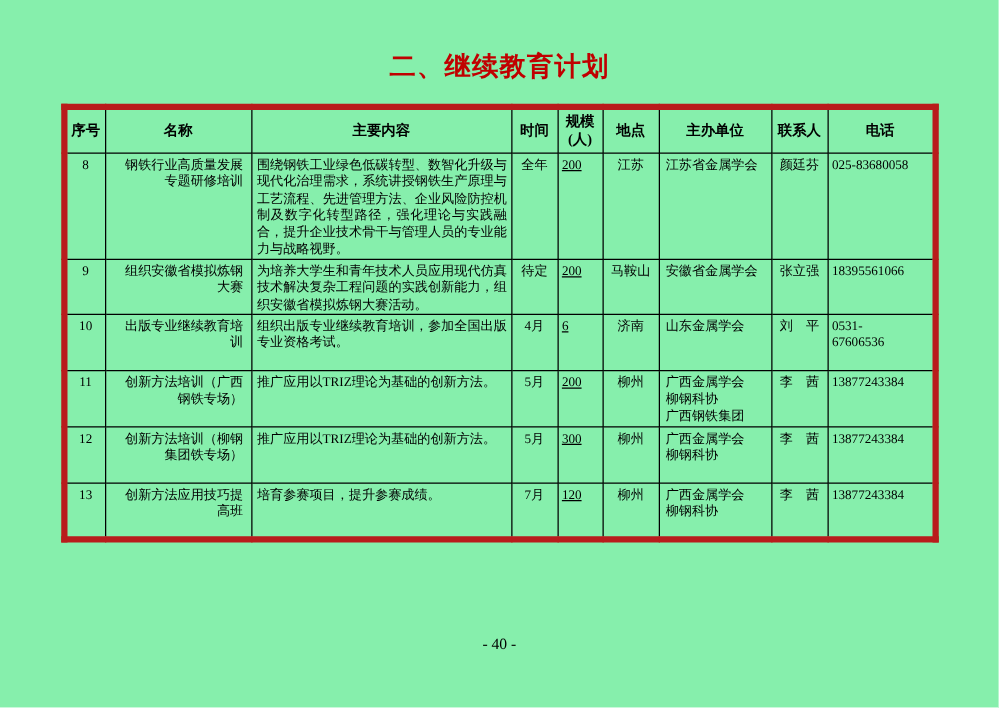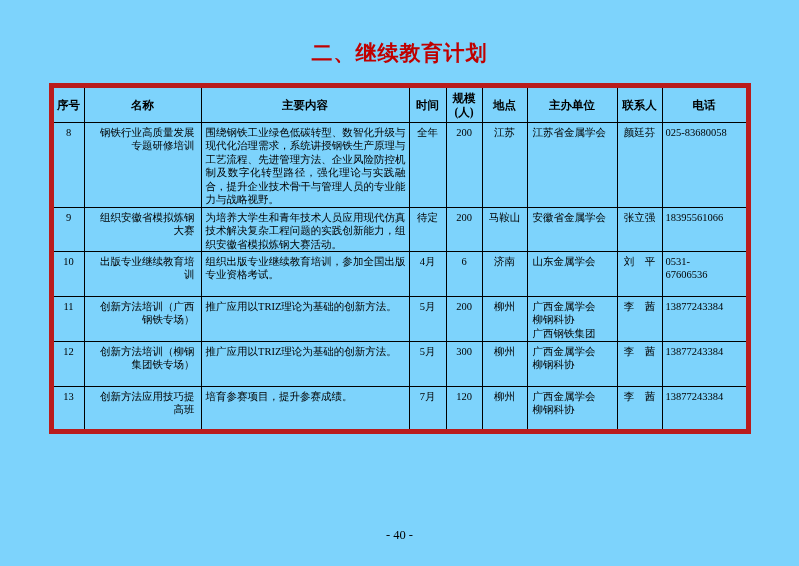--- a/index.html
+++ b/index.html
@@ -1,19 +1,19 @@
 <!DOCTYPE html>
 <html><head>
 <meta charset="utf-8">
 <style>
   html,body { margin:0; padding:0; background:#ffffff; }
   .doc {
     position:relative;
     width:799px; height:566px;
-    background:#7dd3fc;
+    background:#86efac;
     overflow:hidden;
     font-family:"Liberation Serif","DejaVu Serif",serif;
     color:#000;
   }
   .title {
     margin:0;
     padding-top:39px;
     text-align:center;
     font-size:21px;
     font-weight:bold;
@@ -44,28 +44,28 @@
   .plan td {
     font-size:10.5px;
     line-height:1.28;
     vertical-align:top;
     padding:3px 3px 0 3px;
   }
   td.c-no     { text-align:center; }
   td.c-name   { text-align:right; padding-left:7px; padding-right:6px; }
   td.c-content{ text-align:justify; padding-left:4px; padding-right:3px; }
   td.c-time   { text-align:center; }
-  td.c-scale  { text-align:center; }
+  td.c-scale  { text-align:left;text-decoration:underline; }
   td.c-place  { text-align:center; }
   td.c-org    { text-align:left; padding-left:5px; white-space:pre-line; }
   td.c-contact{ text-align:center; }
   td.c-phone  { text-align:left; padding-left:3px; padding-right:1px; white-space:pre-line;margin-left:28px; }
   .page-number {
     position:absolute;
-    left:0; top:528px;
+    left:0; top:508px;
     width:100%;
     text-align:center;
     font-size:12.5px;
   }
 </style>
 </head>
 <body>
 
 <div class="doc">
 

